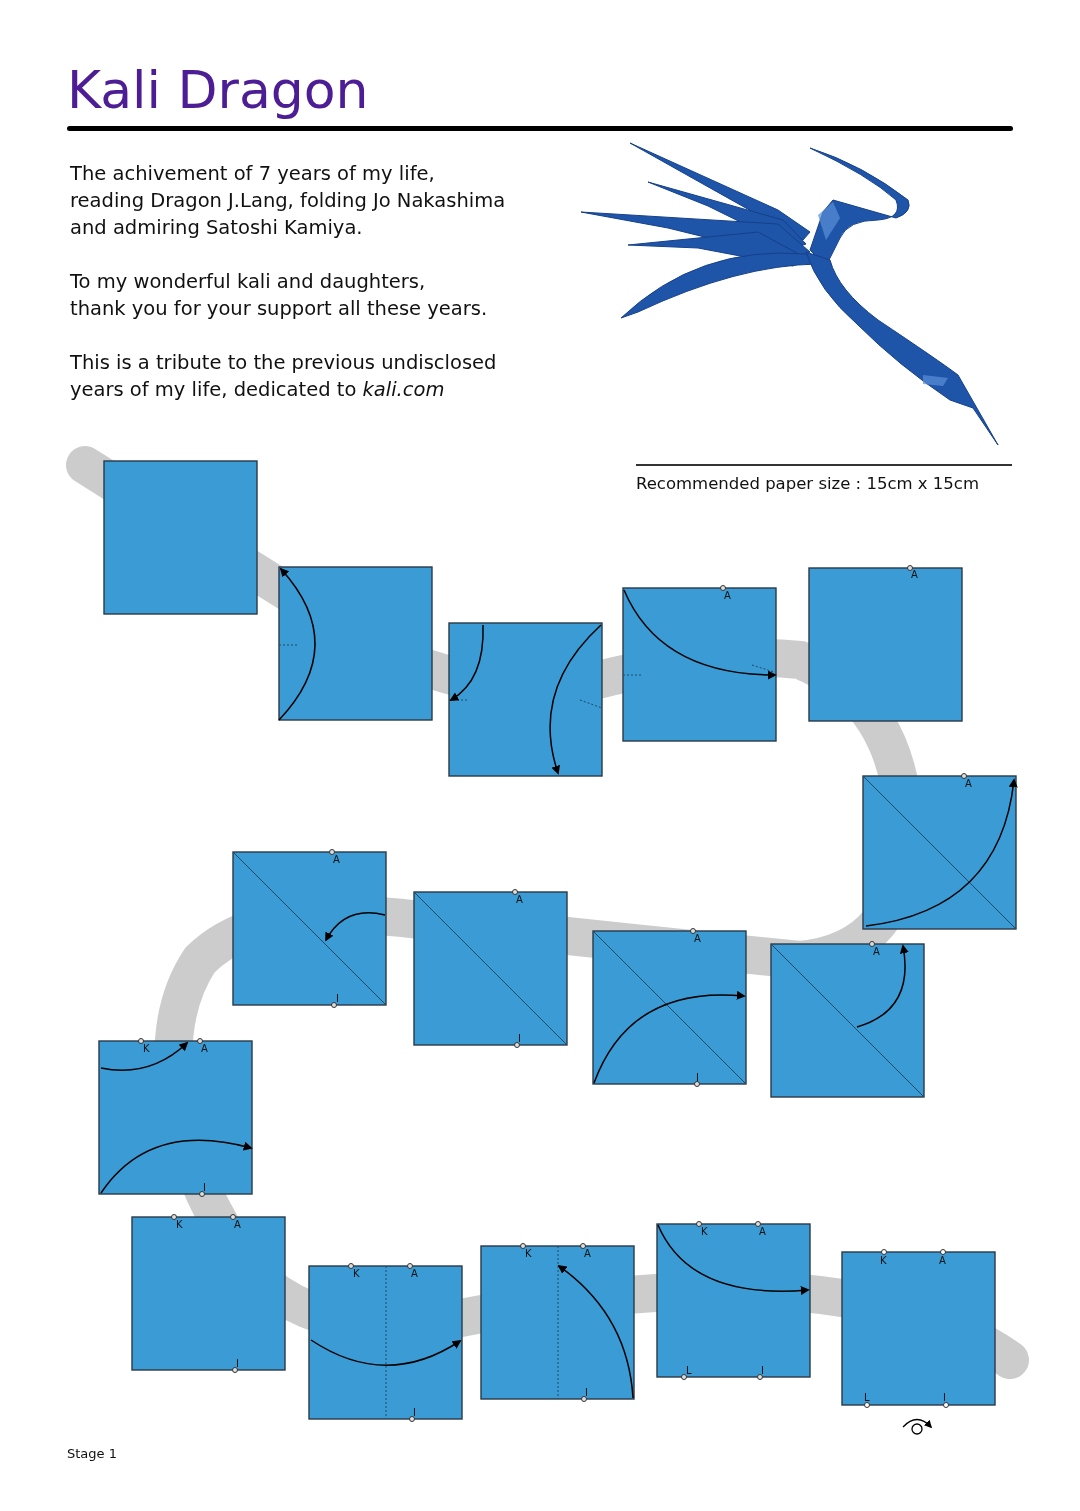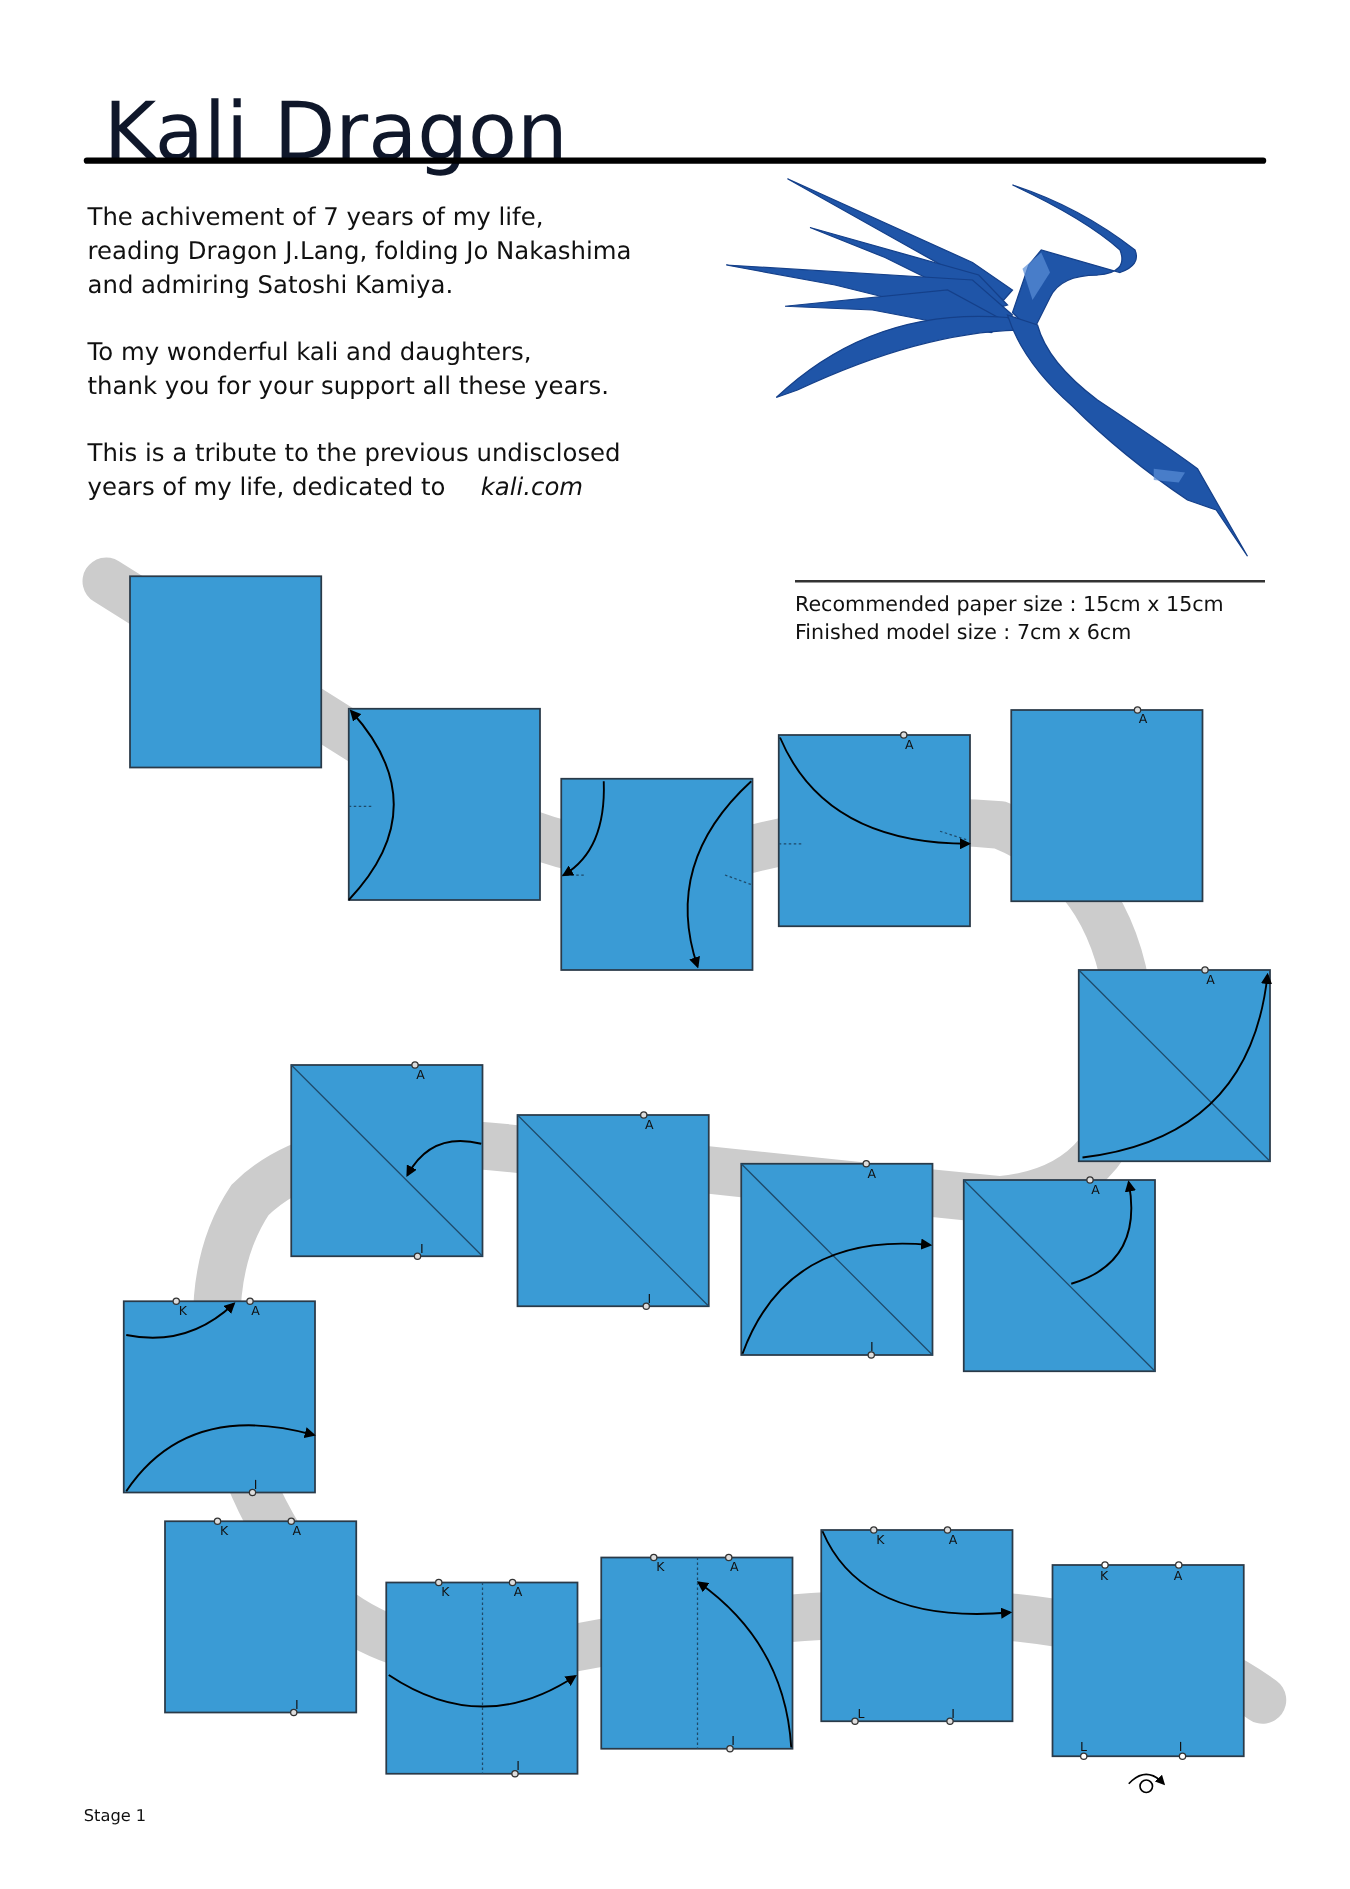--- a/index.html
+++ b/index.html
@@ -1,22 +1,22 @@
 <!DOCTYPE html>
 <html><head>
 <meta charset="utf-8">
 <style>
   html, body { margin: 0; padding: 0; background: #ffffff; }
   body { width: 1080px; height: 1511px; position: relative; overflow: hidden;
          font-family: "DejaVu Sans", sans-serif; color: #111; }
-  .title { position: absolute; left: 67px; top: 58px; font-size: 64px; line-height: 64px; margin: 16px; font-weight: normal; color: #0f172a; }
+  .title { position: absolute; left: 67px; top: 58px; font-size: 52px; line-height: 64px; margin: 0; font-weight: normal; color: #4c1d95; }
   .title-rule { position: absolute; left: 67px; top: 126px; width: 946px; height: 5px; background: #000; border-radius: 3px; }
   .intro { position: absolute; left: 70px; top: 160px; width: 520px; font-size: 19.5px; line-height: 27px; }
   .intro p { margin: 0 0 27px 0; }
-  .intro em { font-style: italic; margin-left: 22px; }
+  .intro em { font-style: italic; }
   .dragon { position: absolute; left: 578px; top: 140px; width: 440px; height: 320px; }
   .spec-rule { position: absolute; left: 636px; top: 464px; width: 376px; height: 1.5px; background: #333; }
   .specs { position: absolute; left: 636px; top: 473px; font-size: 16.5px; line-height: 22px; }
   .diagram { position: absolute; left: 0; top: 430px; width: 1080px; height: 1010px; }
   .stage { position: absolute; left: 67px; top: 1446px; font-size: 13px; }
 </style>
 </head>
 <body>
 
 <h1 class="title">Kali Dragon</h1>
@@ -50,21 +50,20 @@
   </g>
   <g fill="#5a8ed8" opacity="0.7">
     <path d="M240,75 L255,62 L262,78 L248,100 Z"></path>
     <path d="M345,235 L370,238 L365,246 L345,244 Z"></path>
   </g>
 </svg>
 
 <div class="spec-rule"></div>
 <div class="specs">
   <div>Recommended paper size : 15cm x 15cm</div>
-  <div>Finished model size : 7cm x 6cm</div>
 </div>
 
 <svg class="diagram" viewBox="0 430 1080 1010" xmlns="http://www.w3.org/2000/svg">
   <defs>
     <marker id="ah" viewBox="0 0 10 10" refX="8" refY="5" markerWidth="6" markerHeight="6" orient="auto-start-reverse">
       <path d="M0,0 L10,5 L0,10 Z" fill="#000"></path>
     </marker>
   </defs>
 
   <path d="M85,465 L300,600 Q420,690 560,690 Q700,650 800,660 Q900,700 905,830 Q905,950 800,960 Q600,940 420,920 Q260,900 200,960 Q160,1020 180,1120 Q200,1210 260,1280 Q330,1340 450,1320 Q600,1290 750,1290 Q920,1295 1010,1360" fill="none" stroke="#cccccc" stroke-width="38" stroke-linecap="round"></path>

